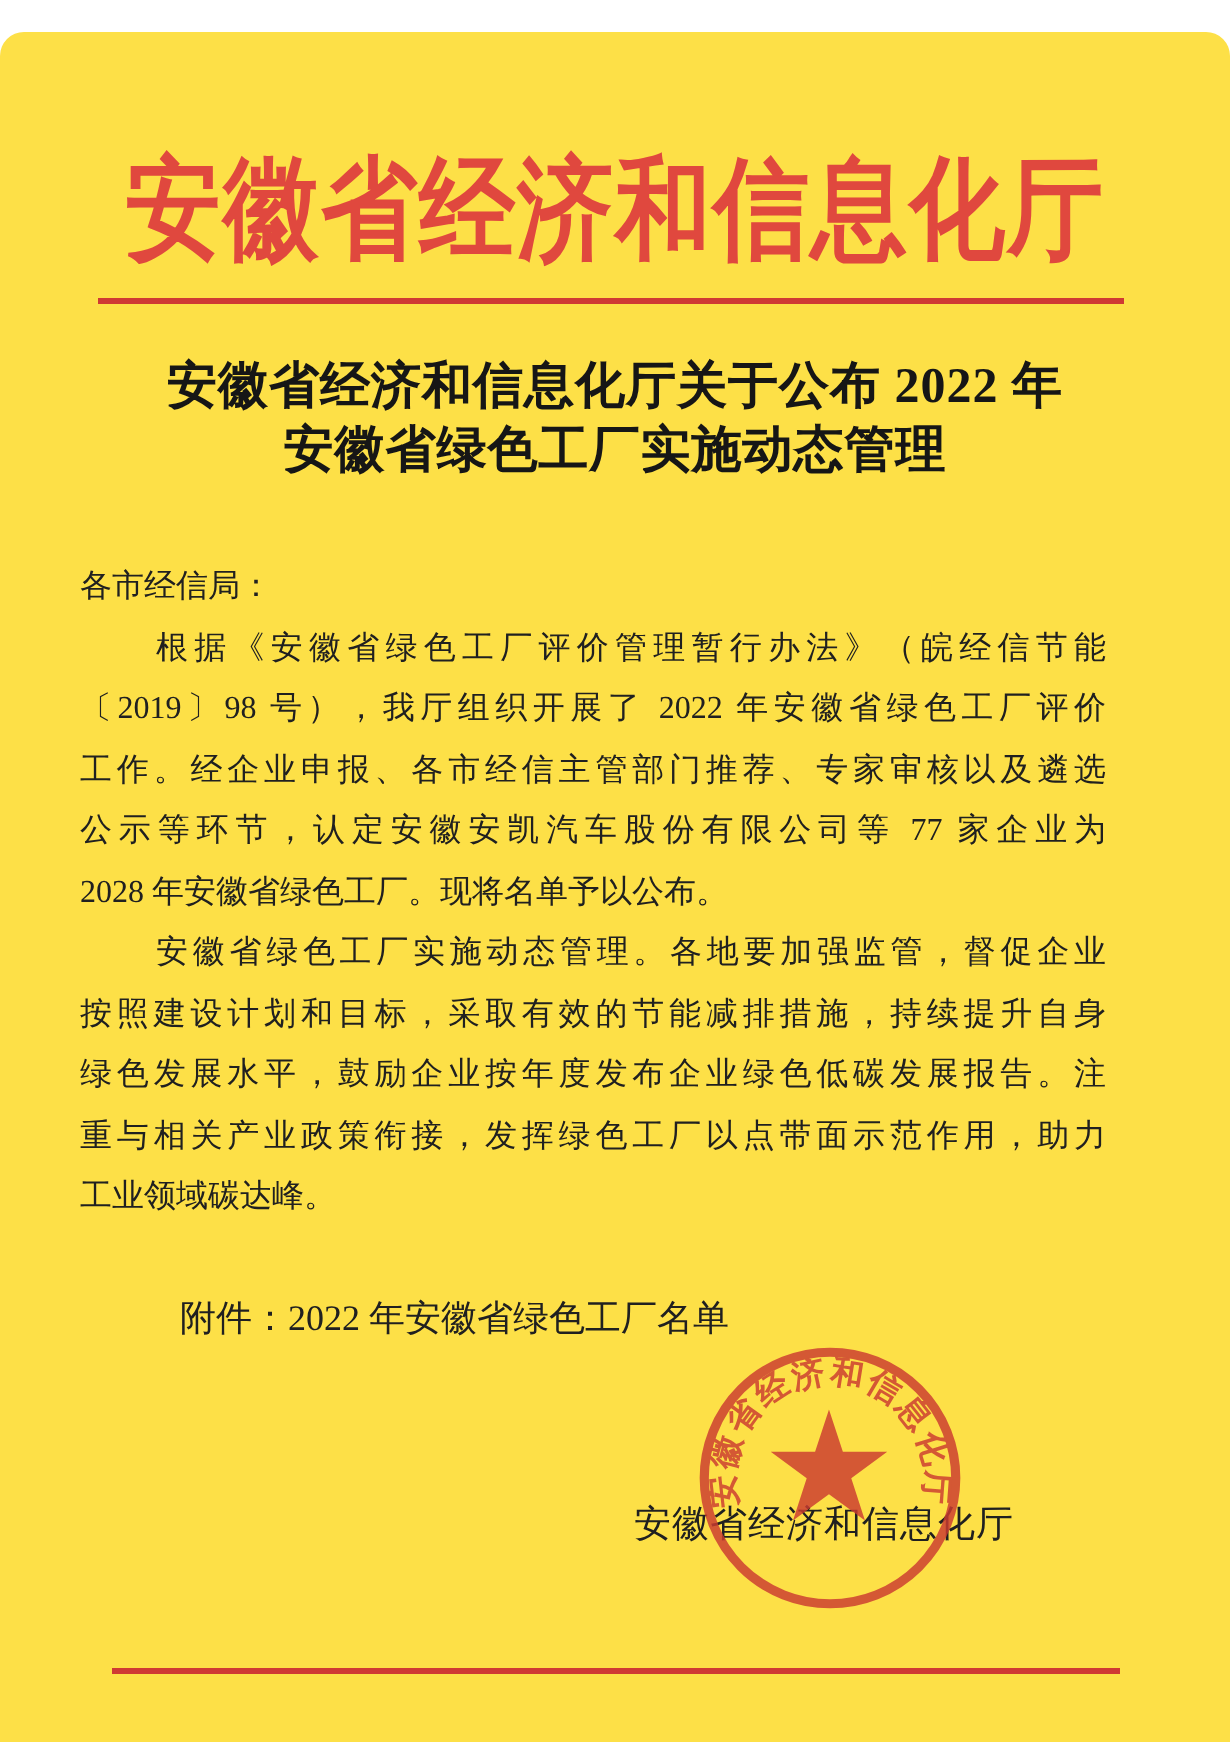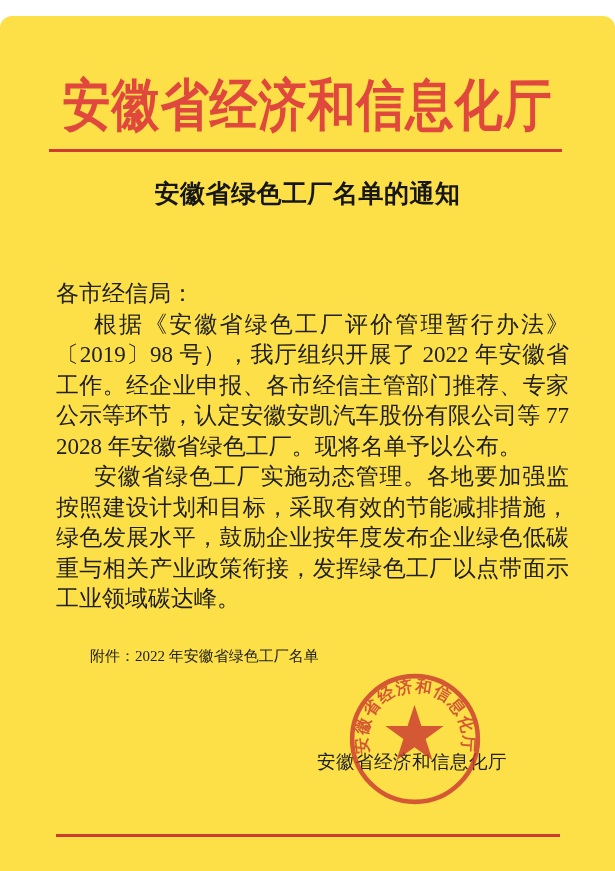--- a/index.html
+++ b/index.html
@@ -36,33 +36,33 @@
     width: 100%;
     text-align: center;
     font-size: 25px;
     font-weight: 700;
     line-height: 32px;
     color: #161616;
     letter-spacing: 0.5px;
   }
   .body-text {
     position: absolute;
-    left: 56px; top: 263px;
+    left: 40px; top: 263px;
     width: 513px;
-    font-size: 23px;
+    font-size: 16px;
     line-height: 30.5px;
     color: #202020;
   }
   .line { height: 30.5px; white-space: nowrap; }
   .line.just { white-space: normal; text-align: justify; text-align-last: justify; overflow: hidden; }
   .line.indent { padding-left: 38px; }
   .attachment {
     position: absolute;
     left: 90px; top: 631px;
-    font-size: 15px;
+    font-size: 18px;
     color: #202020;
     white-space: nowrap;
   }
   .signature {
     position: absolute;
     left: 317px; top: 733px;
     font-size: 18.5px;
     letter-spacing: 0.5px;
     color: #202020;
     white-space: nowrap;
@@ -86,21 +86,22 @@
 </head>
 <body>
 
 <div class="page">
 
   <div class="letterhead">安徽省经济和信息化厅</div>
 
   <div class="rule rule-top"></div>
 
   <div class="doc-title">
-    <div>安徽省绿色工厂名单的通知</div>
+    <div>安徽省经济和信息化厅关于公布 2022 年</div>
+    <div>安徽省绿色工厂实施动态管理</div>
   </div>
 
   <div class="body-text">
     <div class="line">各市经信局：</div>
     <div class="line just indent">根据《安徽省绿色工厂评价管理暂行办法》（皖经信节能</div>
     <div class="line just">〔2019〕98 号），我厅组织开展了 2022 年安徽省绿色工厂评价</div>
     <div class="line just">工作。经企业申报、各市经信主管部门推荐、专家审核以及遴选</div>
     <div class="line just">公示等环节，认定安徽安凯汽车股份有限公司等 77 家企业为</div>
     <div class="line">2028 年安徽省绿色工厂。现将名单予以公布。</div>
     <div class="line just indent">安徽省绿色工厂实施动态管理。各地要加强监管，督促企业</div>

